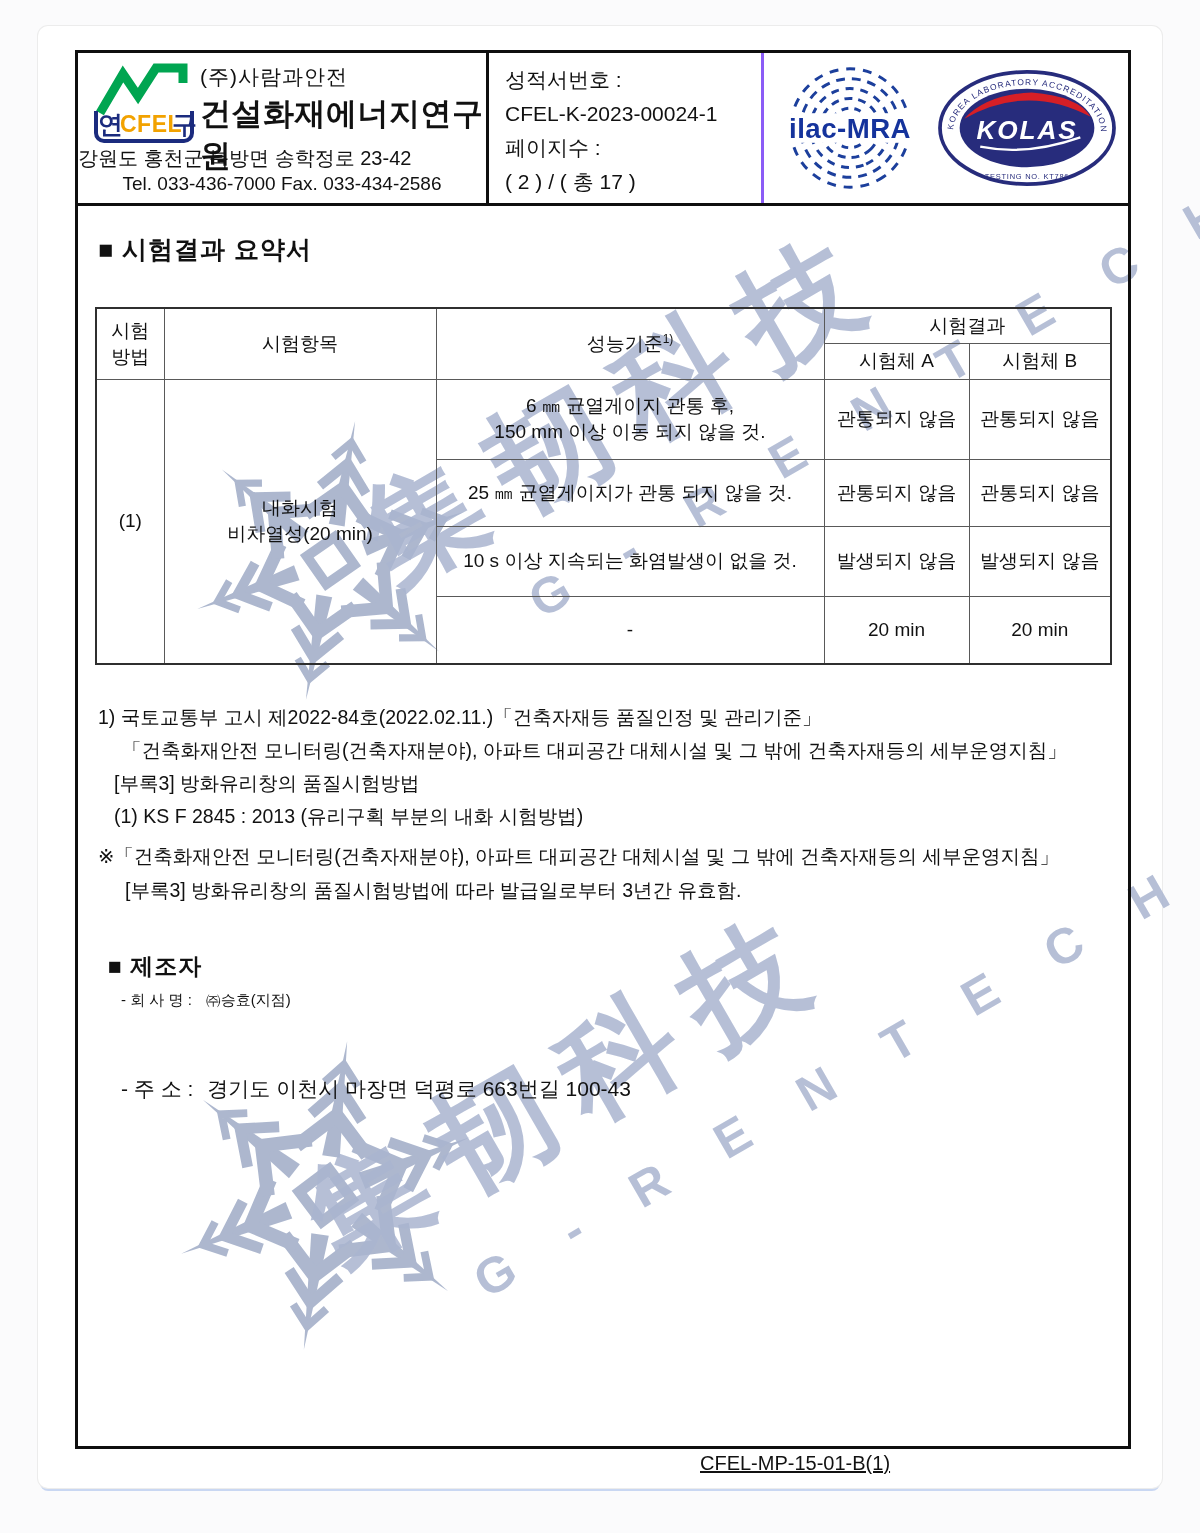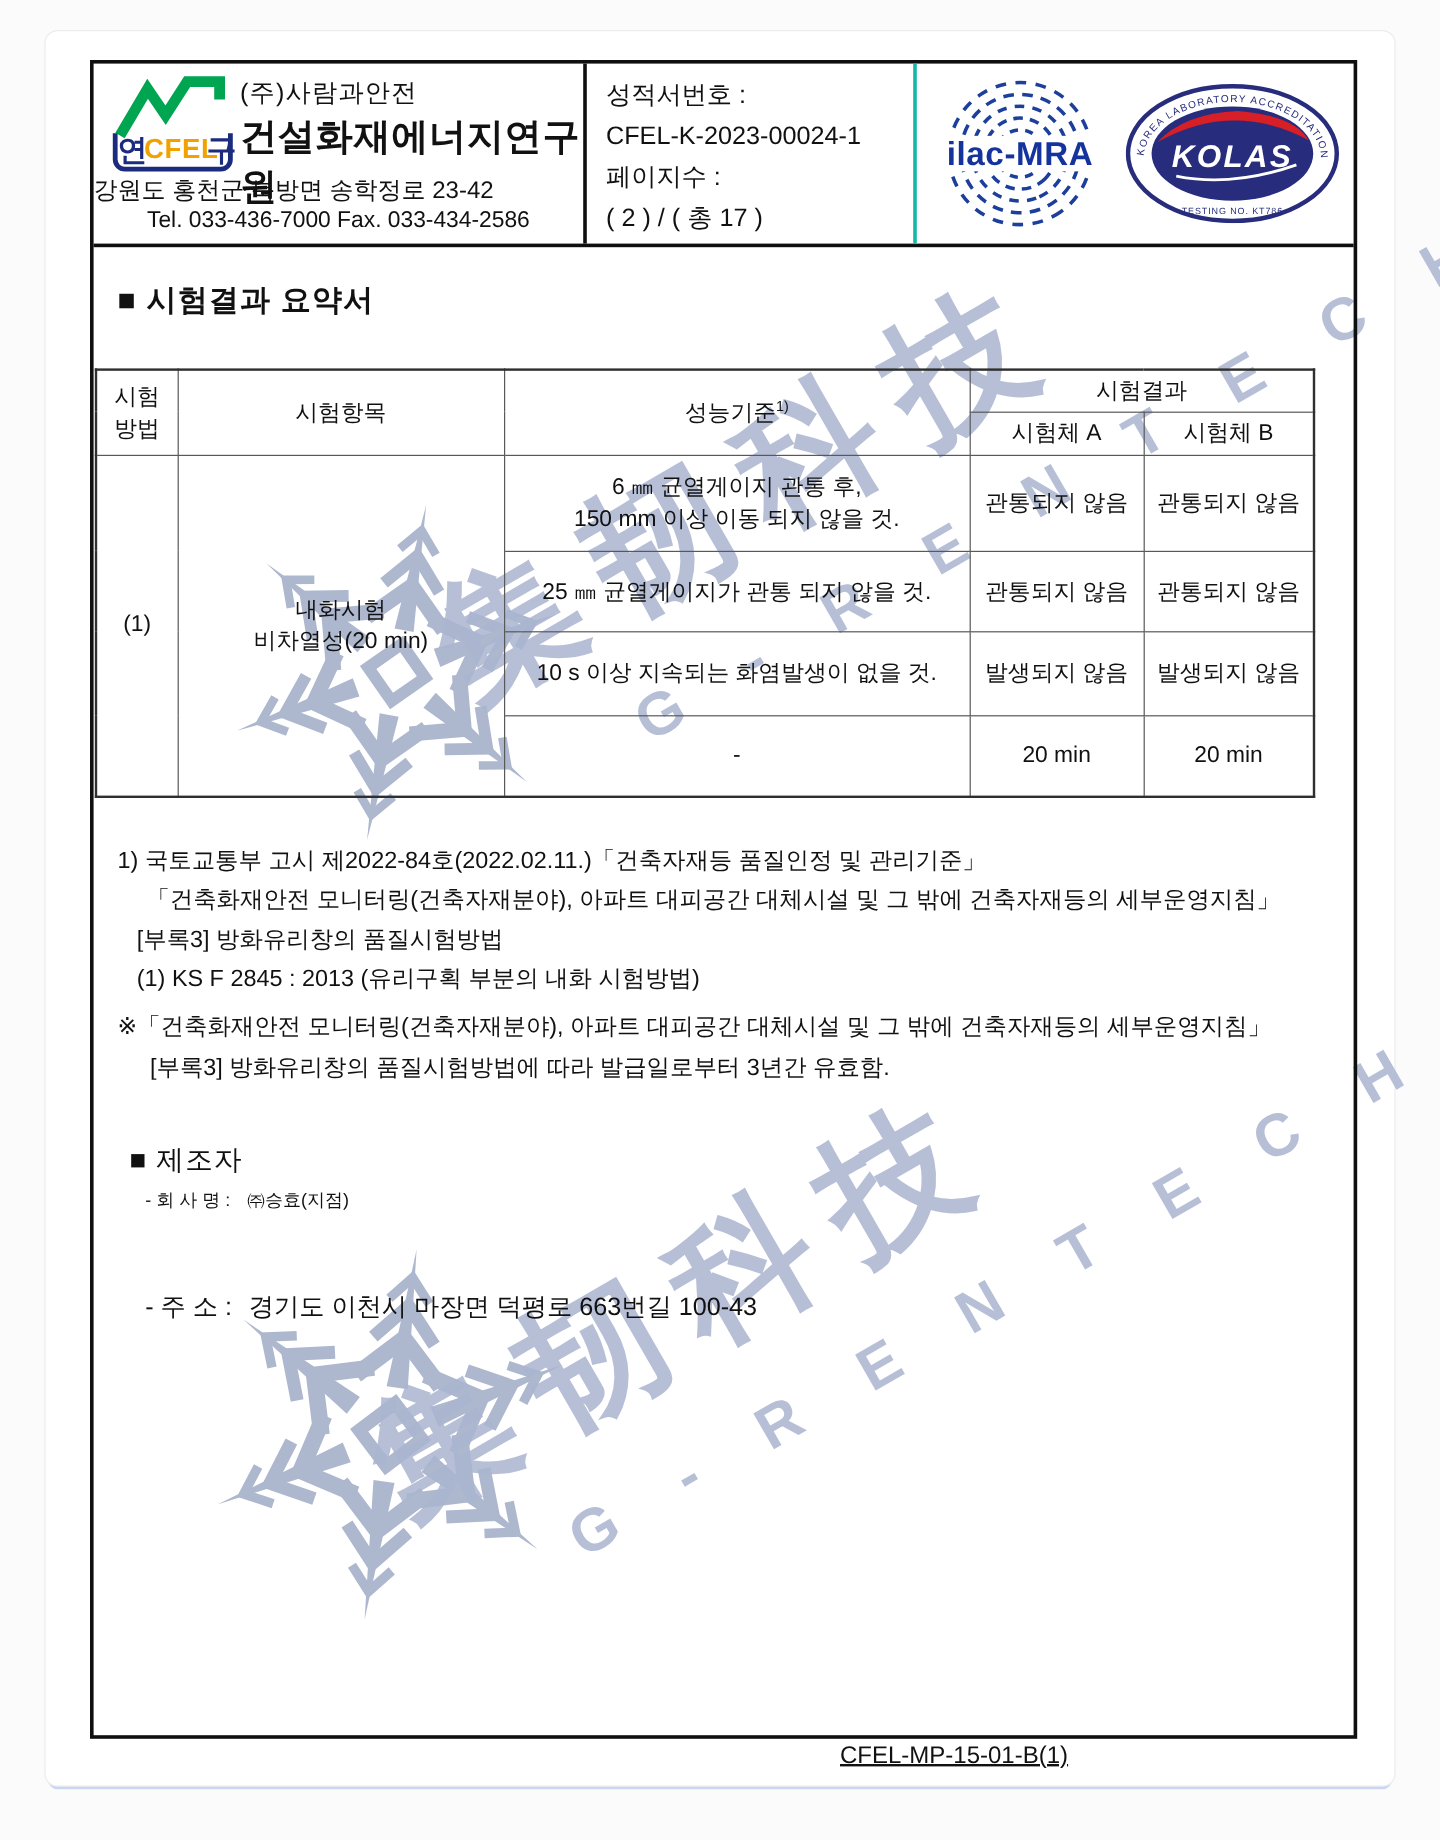--- a/index.html
+++ b/index.html
@@ -8,47 +8,47 @@
   .sheet{position:absolute;left:38px;top:26px;width:1124px;height:1462px;
          background:#fff;border-radius:10px;
          box-shadow:0 0 0 1px #ececec, 0 5px 0 -2px #c9d7f2;}
   .content{position:absolute;left:75px;top:50px;width:1050px;height:1393px;
            border:3px solid #0f0f0f;z-index:2;}
   
   .header-row{position:absolute;left:0;top:0;width:1050px;height:150px;
               border-bottom:3px solid #0f0f0f;display:flex;}
   .hcell{position:relative;height:150px;}
   .hcell.left{width:408px;border-right:3px solid #0f0f0f;}
-  .hcell.mid{width:272px;border-right:3px solid #14b8a6;}
+  .hcell.mid{width:272px;border-right:3px solid #8b5cf6;}
   .hcell.right{flex:1;display:flex;align-items:center;justify-content:center;gap:14px;}
   .org-logo{position:absolute;left:14px;top:8px;}
   .org-names{position:absolute;left:122px;top:10px;}
   .org-small{font-size:21px;letter-spacing:1px;}
   .org-large{font-size:31px;font-weight:bold;letter-spacing:0.5px;margin-top:2px;}
   .org-addr{position:absolute;left:0;top:92px;width:100%;font-size:20px;}
   .org-tel{position:absolute;left:0;top:120px;width:100%;text-align:center;font-size:19px;}
   .mid-lines{padding:10px 0 0 16px;font-size:21px;line-height:34px;}
   
   .sec-title{position:absolute;left:20px;top:180px;font-size:25px;font-weight:bold;letter-spacing:1px;}
   
-  .tbl-wrap{position:absolute;left:1px;top:254px;}
+  .tbl-wrap{position:absolute;left:17px;top:254px;}
   table{border-collapse:collapse;table-layout:fixed;width:1015px;background:transparent;}
   td,th{border:1px solid #595959;font-size:19px;font-weight:normal;
         text-align:center;vertical-align:middle;padding:2px 4px;background:transparent;}
   table{border:2px solid #2f2f2f;}
   .pre{white-space:pre-line;}
   sup{font-size:12px;}
   
   .fnotes{position:absolute;left:20px;top:648px;font-size:19.5px;line-height:33px;}
   .fn-ind1{margin-left:24px;}
   .fn-ind2{margin-left:16px;}
   .snote{position:absolute;left:20px;top:786px;font-size:19.5px;line-height:34px;}
   .sn-ind{margin-left:27px;}
   
-  .mfr-title{position:absolute;left:30px;top:898px;font-size:23px;font-weight:normal;letter-spacing:1px;}
+  .mfr-title{position:absolute;left:30px;top:898px;font-size:23px;font-weight:bold;letter-spacing:1px;}
   .mfr-line1{position:absolute;left:43px;top:938px;font-size:15px;}
   .mfr-line2{position:absolute;left:43px;top:974px;font-size:21px;margin-top:48px;}
   .mfr-line1 .val,.mfr-line2 .val{margin-left:14px;}
   
   .footer-code{position:absolute;left:700px;top:1452px;width:425px;text-align:left;
                font-size:20px;z-index:2;text-decoration:underline;}
   
   .wm{position:absolute;z-index:1;color:#aab5d0;}
   .wm-text{transform:rotate(-30deg);opacity:0.85;}
   .wm-cn{font-size:118px;font-weight:bold;letter-spacing:26px;white-space:nowrap;

